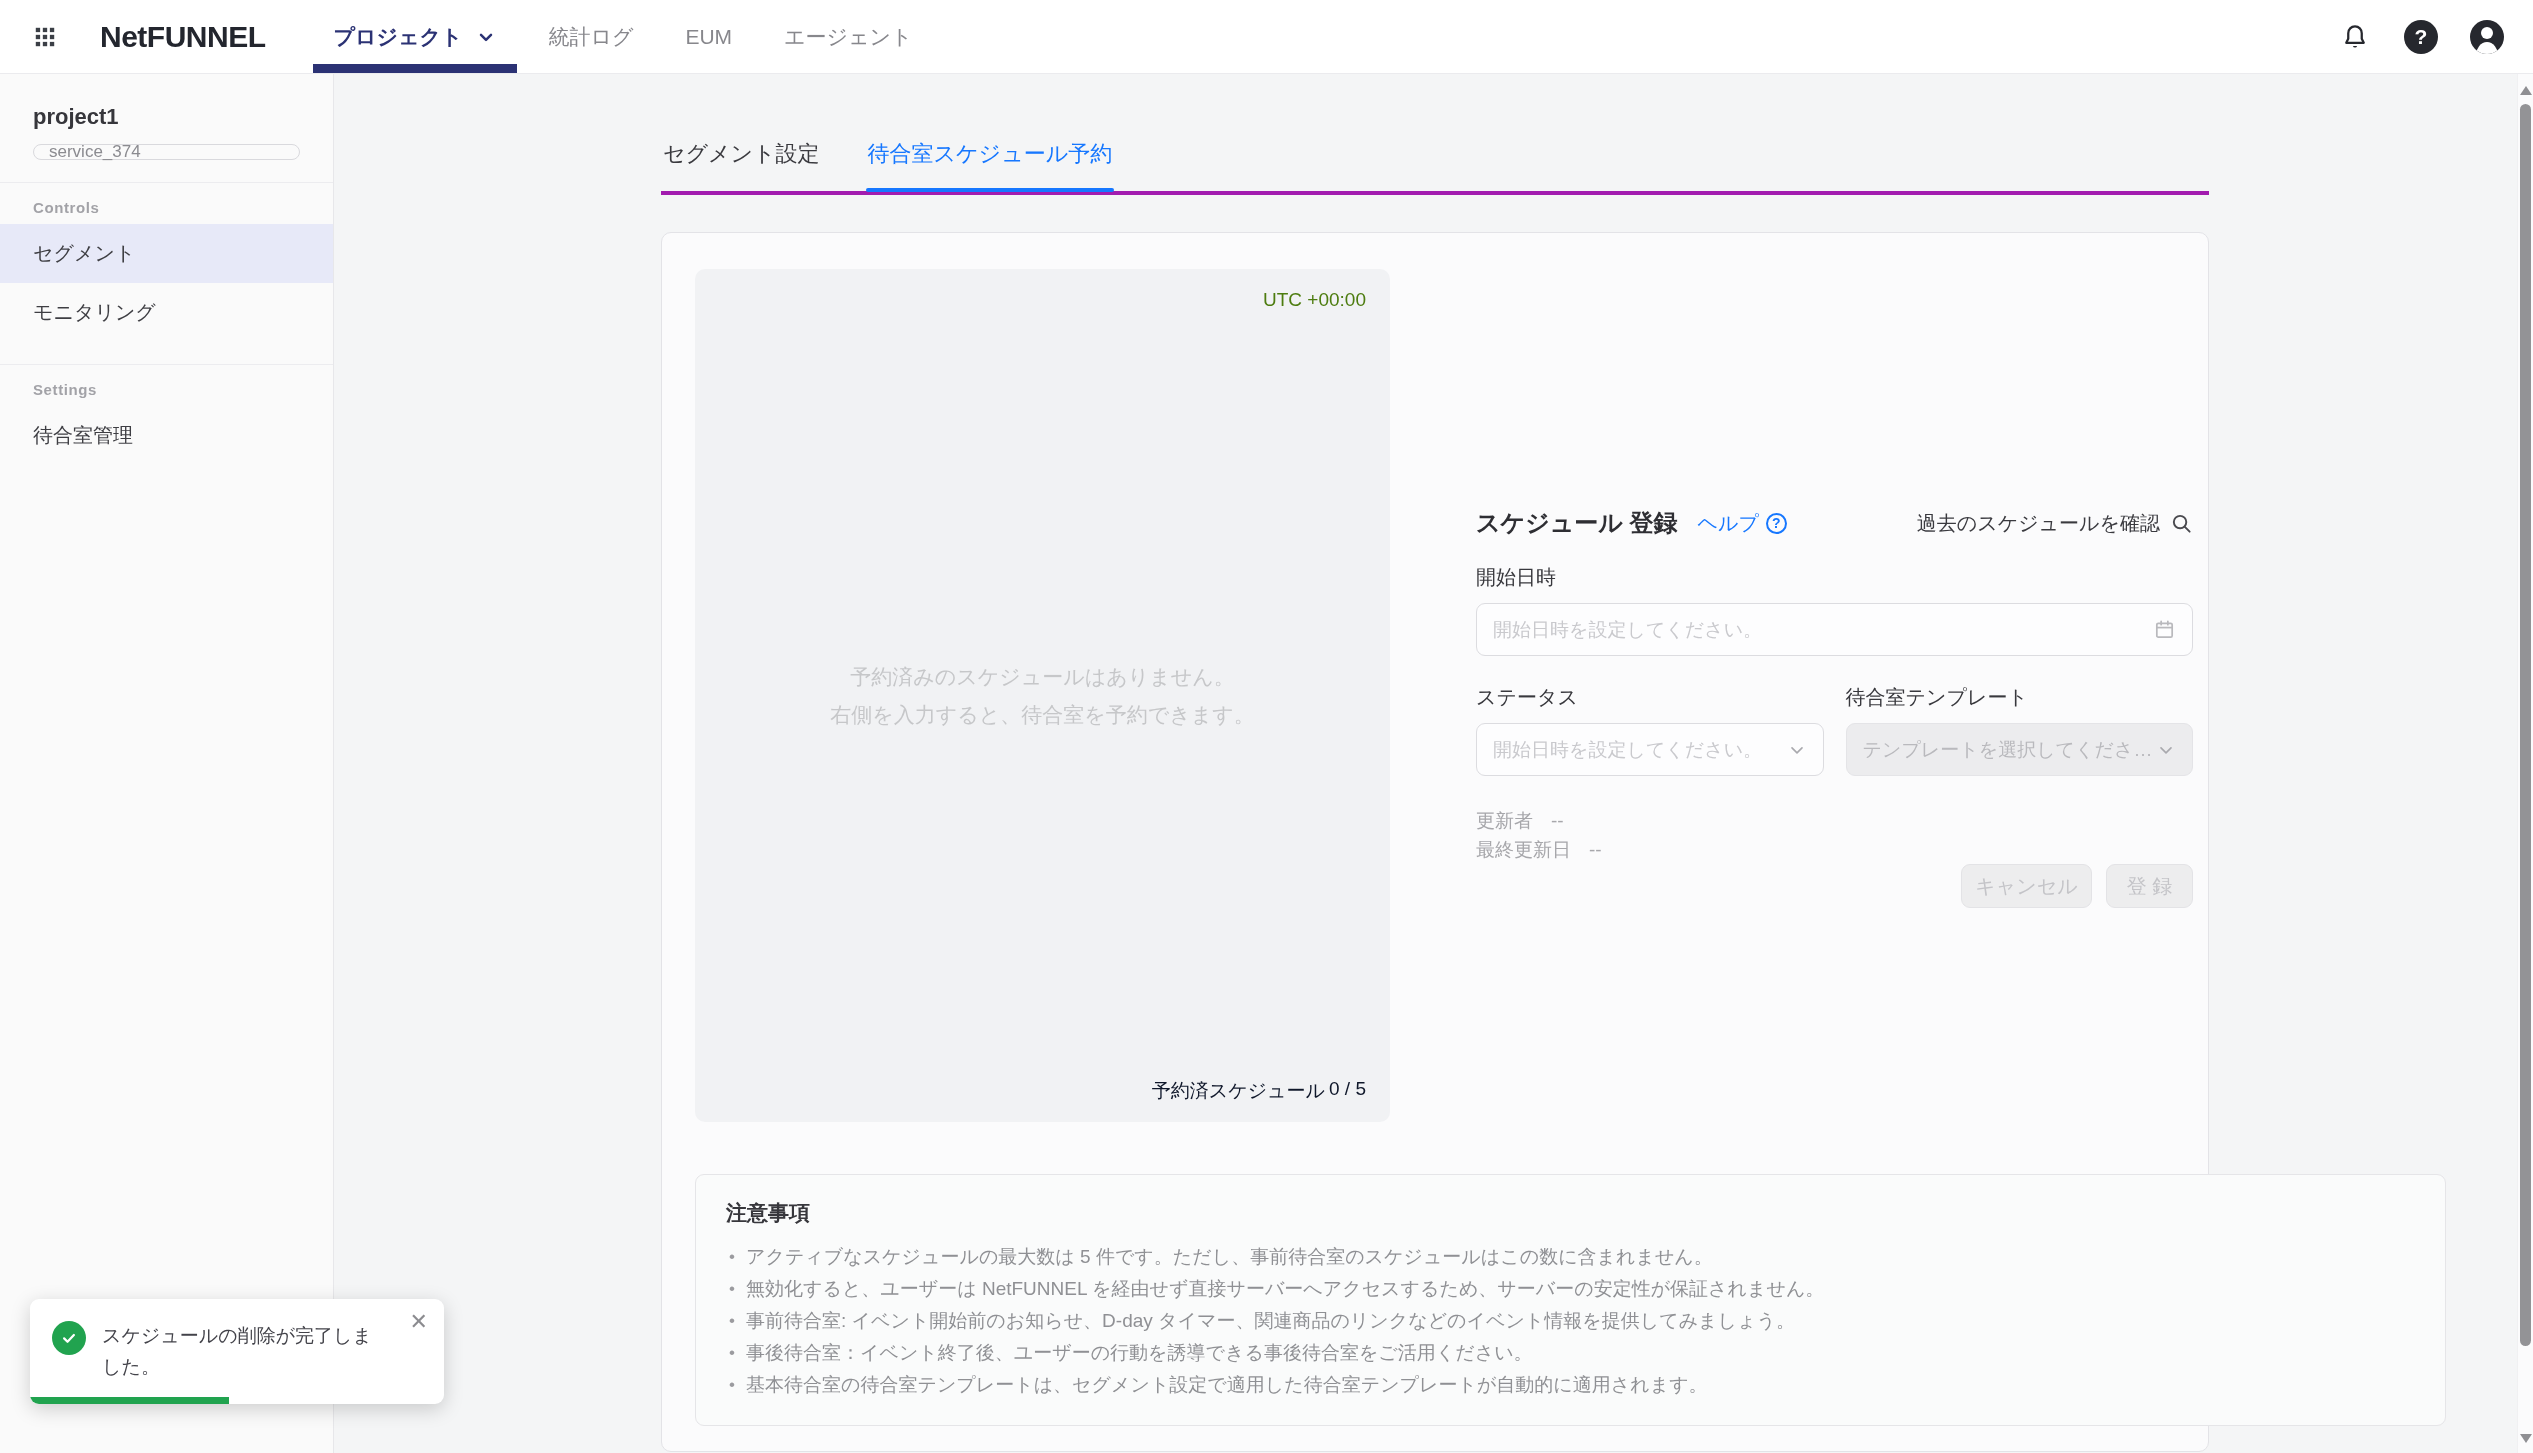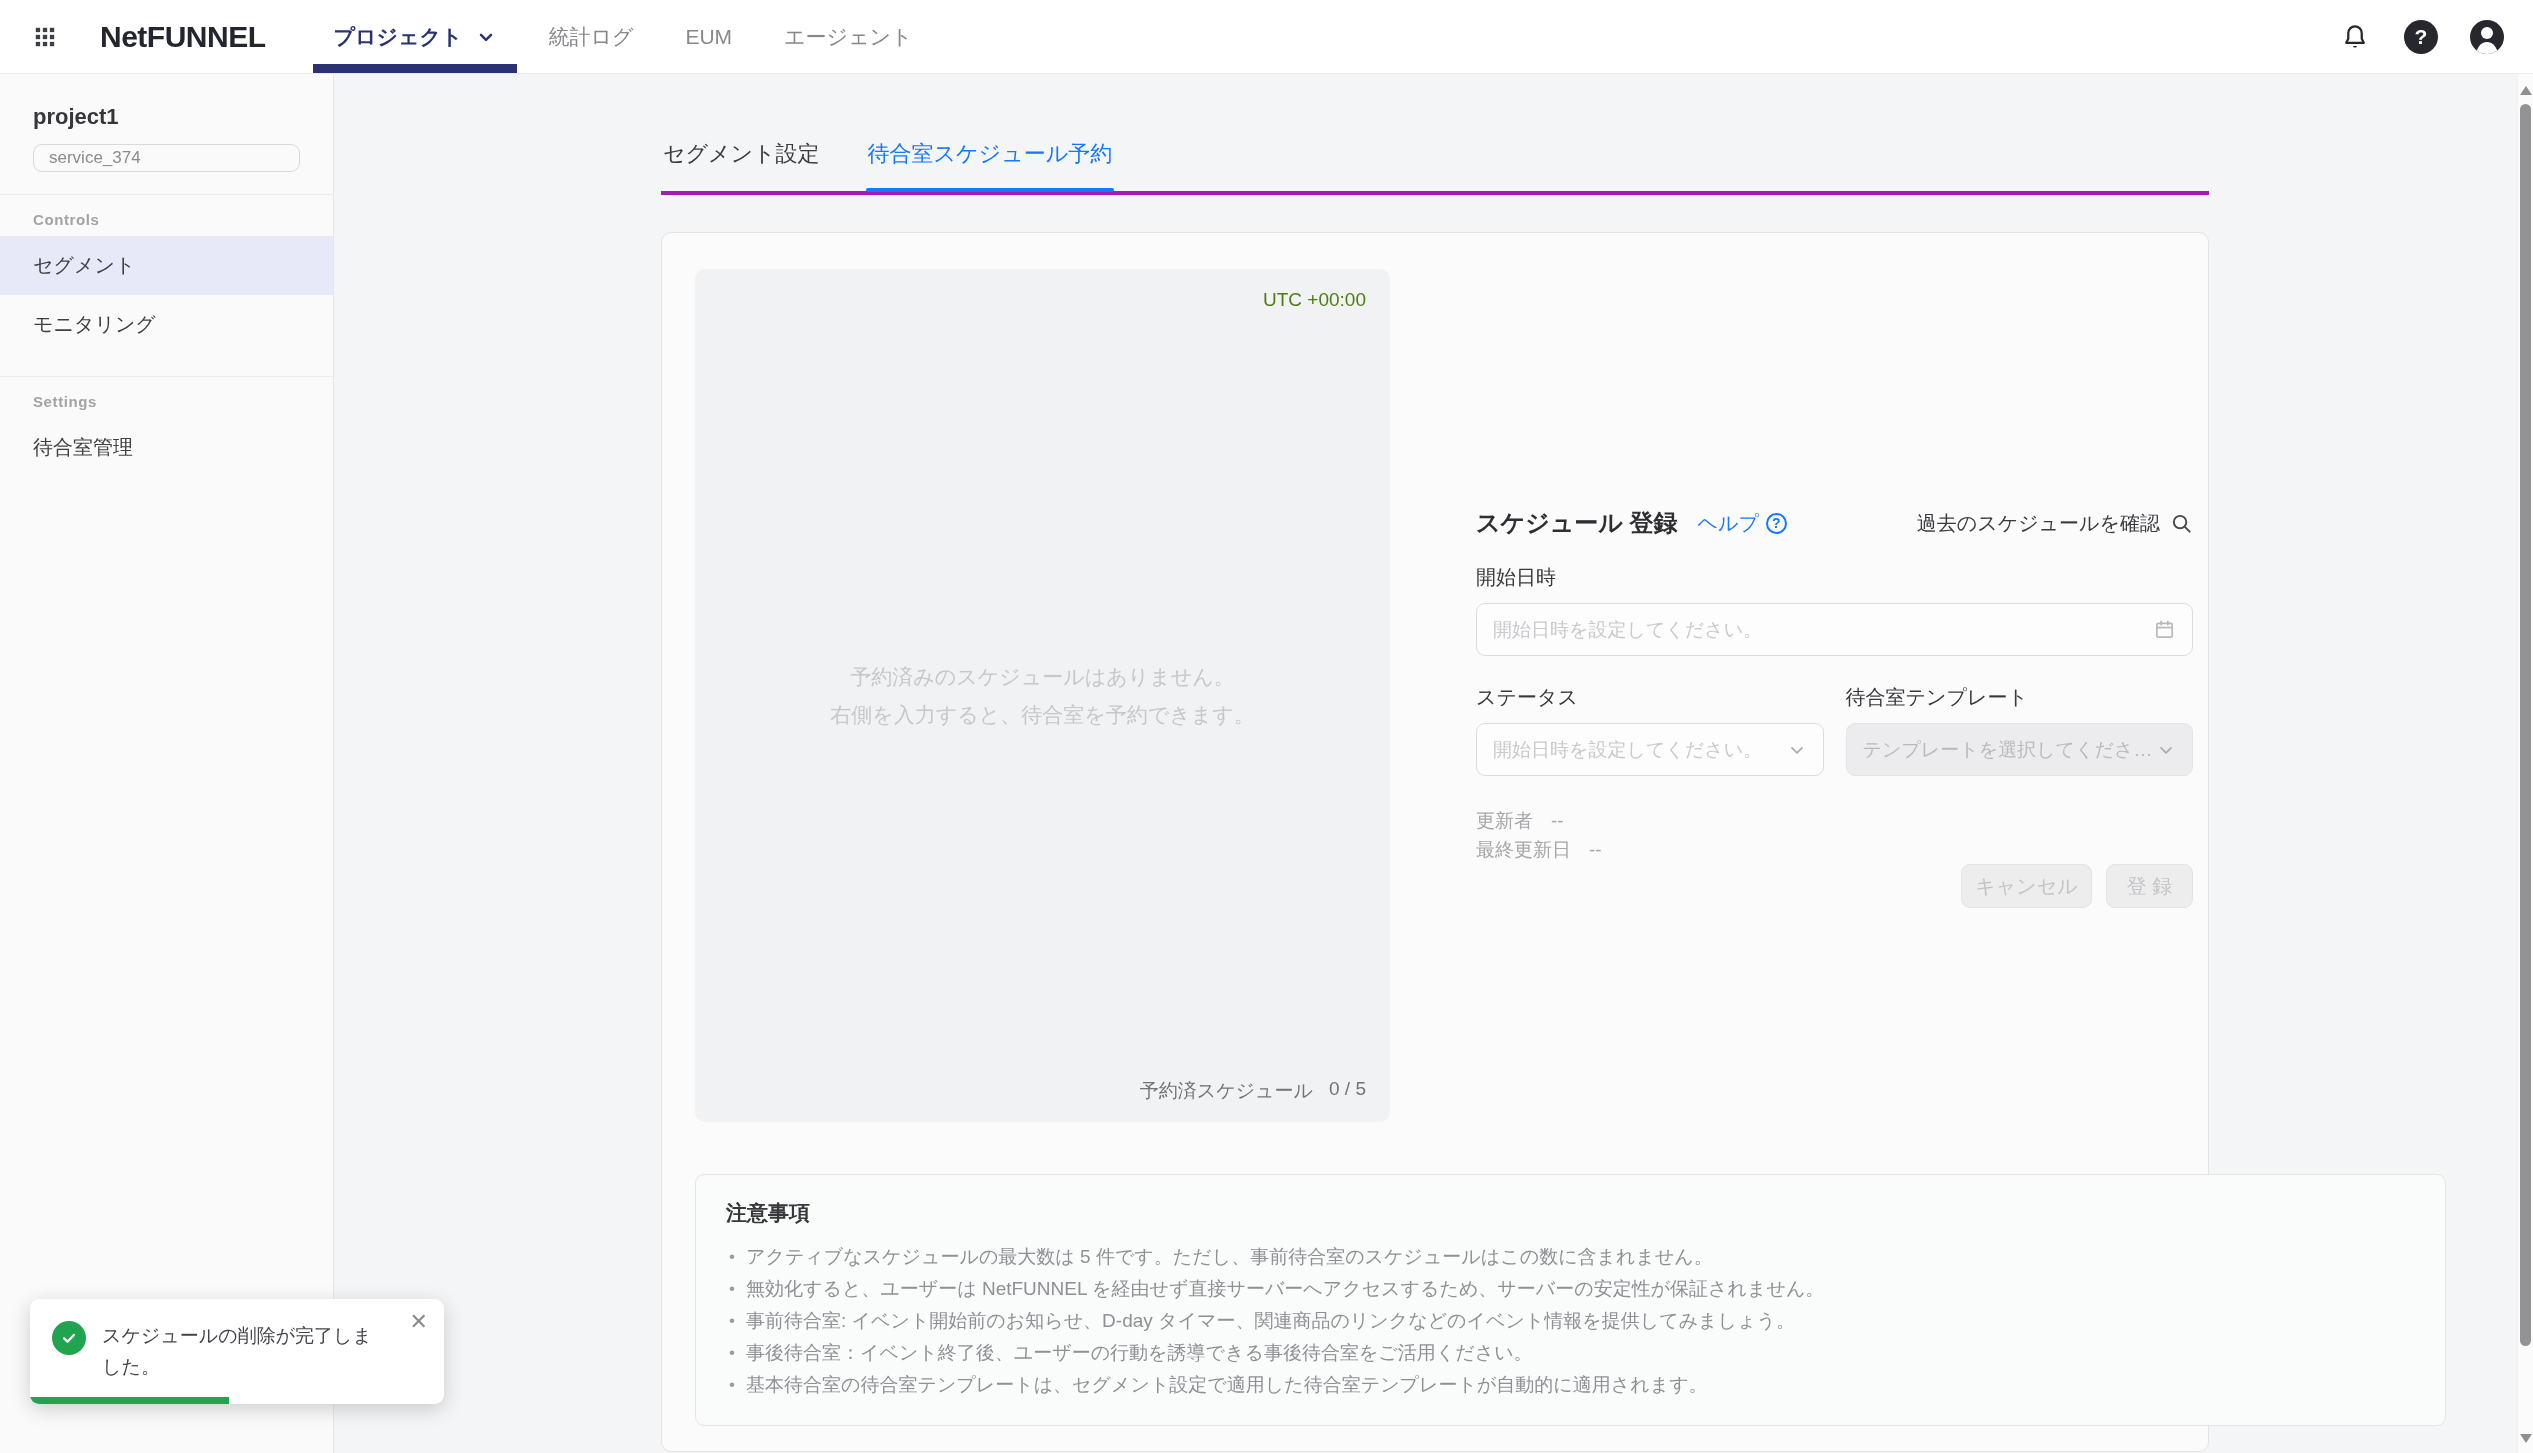--- a/index.html
+++ b/index.html
@@ -44,21 +44,21 @@
     content:'';position:absolute;left:50%;top:22px;transform:translateX(-50%);
     width:22px;height:14px;border-radius:50% 50% 0 0/100% 100% 0 0;background:#fff;
   }
   
   .sidebar{
     position:absolute;left:0;top:74px;bottom:0;width:334px;background:#fafafa;
     border-right:1px solid #e7e7ea;z-index:3;
   }
   .project-title{margin:30px 33px 0;font-size:22px;font-weight:bold;color:#36363b;}
   .service-select{
-    margin:14px 33px 0;height:28px;border:1px solid #d9d9dd;border-radius:9px;
+    margin:14px 33px 0;height:16px;border:1px solid #d9d9dd;border-radius:9px;
     display:flex;align-items:center;padding:0 15px;font-size:17px;color:#8b8b90;cursor:pointer;background:transparent;
   }
   .side-section{margin-top:22px;border-top:1px solid #ececef;}
   .side-label{padding:16px 33px 8px;font-size:15px;font-weight:bold;color:#a2a2a7;letter-spacing:0.6px;}
   .side-item{
     height:59px;display:flex;align-items:center;padding:0 33px;font-size:20px;color:#3e3e43;cursor:pointer;
   }
   .side-item.active{background:#e7e9f8;}
   
   .main{position:absolute;left:334px;top:74px;right:16px;bottom:0;background:#f4f5f6;overflow:hidden;}
@@ -80,21 +80,21 @@
     position:absolute;left:33px;top:36px;width:695px;height:853px;
     background:#f1f2f4;border-radius:10px;
   }
   .tz{position:absolute;top:20px;right:24px;font-size:19px;color:#4d7c0f;}
   .queue-empty{
     position:absolute;left:0;right:0;top:50%;transform:translateY(-50%);
     display:flex;flex-direction:column;align-items:center;gap:4px;
     font-size:21px;color:#c6c7c9;line-height:34px;text-align:center;
   }
   .queue-counter{
-    position:absolute;bottom:18px;right:24px;font-size:19px;color:#737373;display:flex;gap:16px;
+    position:absolute;bottom:18px;right:24px;font-size:19px;color:#0f172a;display:flex;gap:4px;
   }
   
   .form-col{position:absolute;left:814px;top:275px;width:717px;}
   .form-head{display:flex;align-items:center;}
   .form-title{font-size:24px;font-weight:bold;color:#2e2e33;line-height:30px;white-space:nowrap;}
   .help-link{display:flex;align-items:center;gap:7px;margin-left:20px;color:#1677ff;font-size:20px;cursor:pointer;white-space:nowrap;}
   .help-circle-blue{
     width:21px;height:21px;border-radius:50%;border:2px solid #1677ff;color:#1677ff;
     display:flex;align-items:center;justify-content:center;font-size:14px;font-weight:bold;
   }

